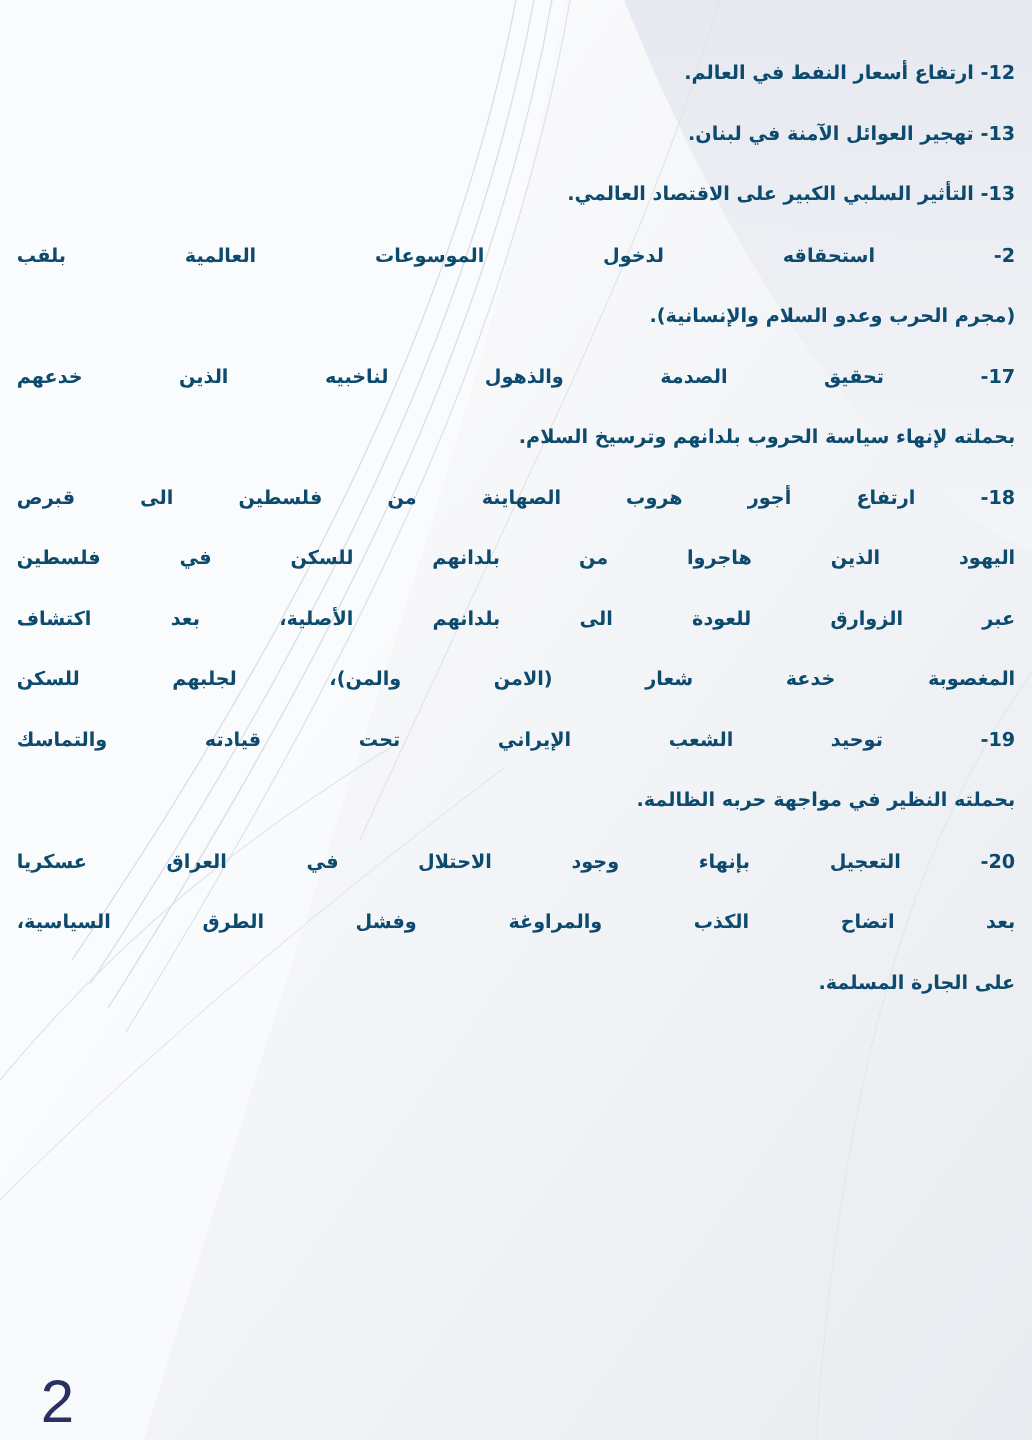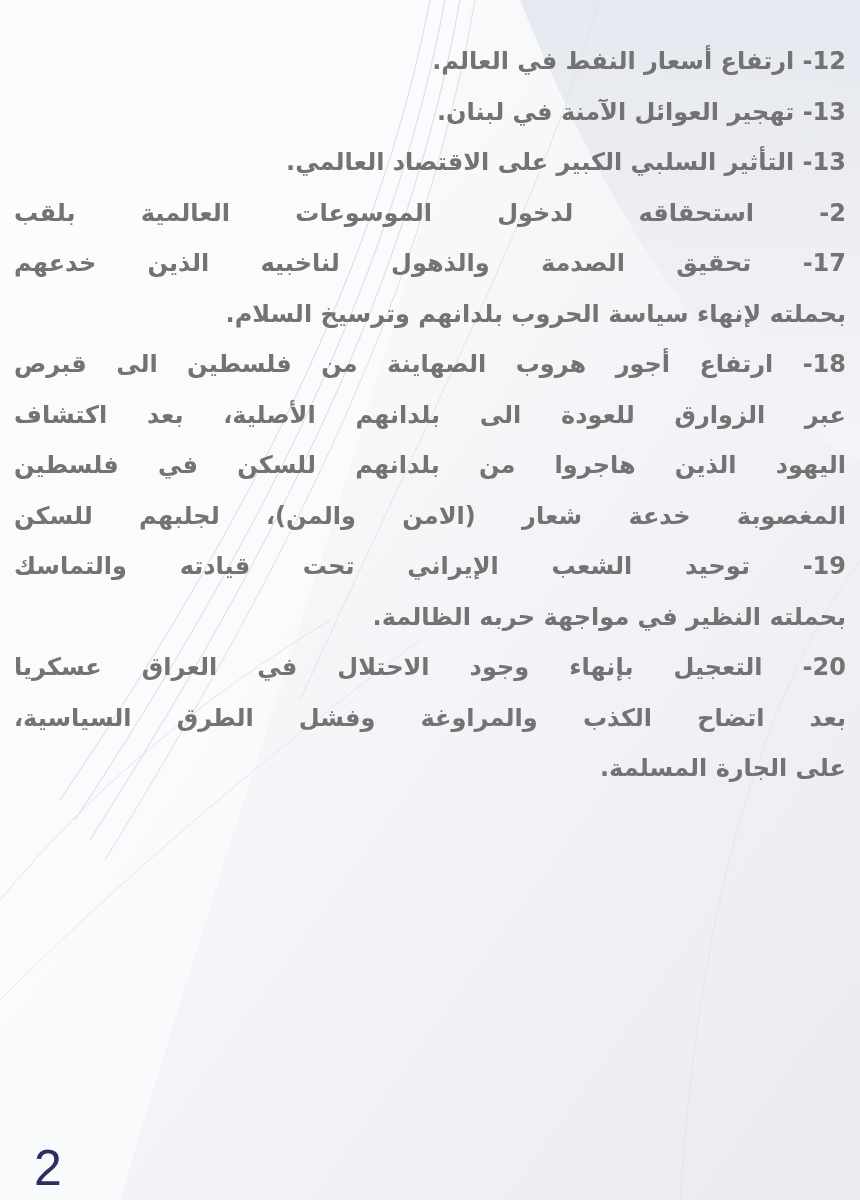--- a/index.html
+++ b/index.html
@@ -28,24 +28,24 @@
       height: 1200px;
     }
     .page-content {
       position: absolute;
       right: 14px;
       left: 14px;
       top: 36px;
       direction: rtl;
       text-align: justify;
       text-align-last: right;
-      color: #737373;
+      color: #0c4a6e;
       font-family: "DejaVu Sans", sans-serif;
       font-weight: bold;
-      font-size: 24px;
+      font-size: 16px;
     }
     .line {
       height: 50.5px;
       line-height: 50.5px;
       white-space: nowrap;
       overflow: visible;
     }
     .line.full {
       text-align: justify;
       text-align-last: justify;
@@ -98,29 +98,30 @@
     <div class="line last">12- ارتفاع أسعار النفط في العالم.</div>
   </section>
   <section>
     <div class="line last">13- تهجير العوائل الآمنة في لبنان.</div>
   </section>
   <section>
     <div class="line last">13- التأثير السلبي الكبير على الاقتصاد العالمي.</div>
   </section>
   <section>
     <div class="line full">2- استحقاقه لدخول الموسوعات العالمية بلقب</div>
+    <div class="line last">(مجرم الحرب وعدو السلام والإنسانية).</div>
   </section>
   <section>
     <div class="line full">17- تحقيق الصدمة والذهول لناخبيه الذين خدعهم</div>
     <div class="line last">بحملته لإنهاء سياسة الحروب بلدانهم وترسيخ السلام.</div>
   </section>
   <section>
     <div class="line full">18- ارتفاع أجور هروب الصهاينة من فلسطين الى قبرص</div>
+    <div class="line full">اليهود الذين هاجروا من بلدانهم للسكن في فلسطين</div>
     <div class="line full">عبر الزوارق للعودة الى بلدانهم الأصلية، بعد اكتشاف</div>
-    <div class="line full">اليهود الذين هاجروا من بلدانهم للسكن في فلسطين</div>
     <div class="line full">المغصوبة خدعة شعار (الامن والمن)، لجلبهم للسكن</div>
   </section>
   <section>
     <div class="line full">19- توحيد الشعب الإيراني تحت قيادته والتماسك</div>
     <div class="line last">بحملته النظير في مواجهة حربه الظالمة.</div>
   </section>
   <section>
     <div class="line full">20- التعجيل بإنهاء وجود الاحتلال في العراق عسكريا</div>
     <div class="line full">بعد اتضاح الكذب والمراوغة وفشل الطرق السياسية،</div>
     <div class="line last">على الجارة المسلمة.</div>

